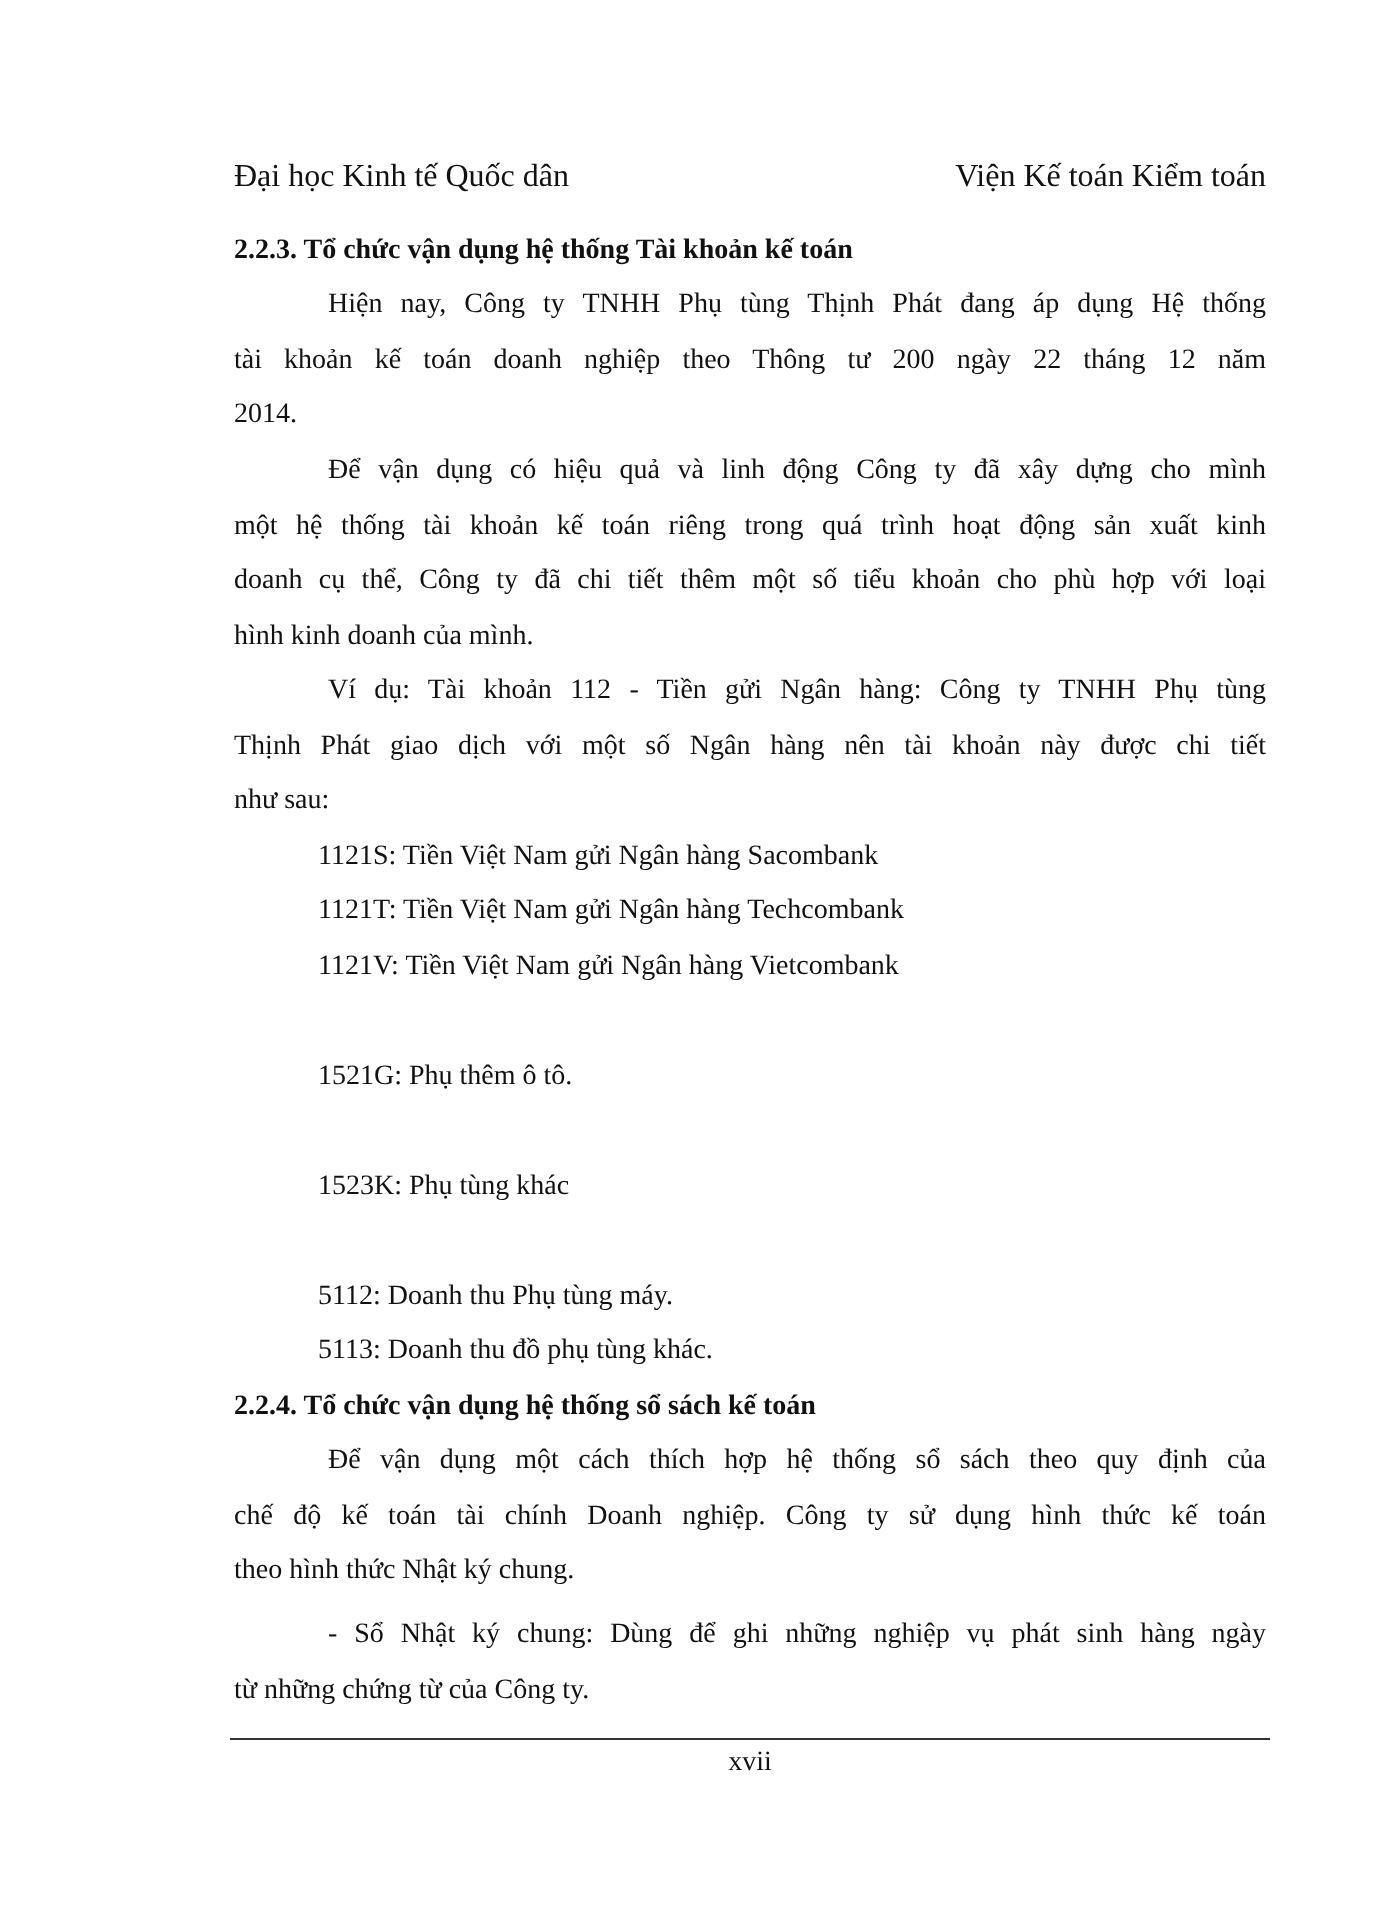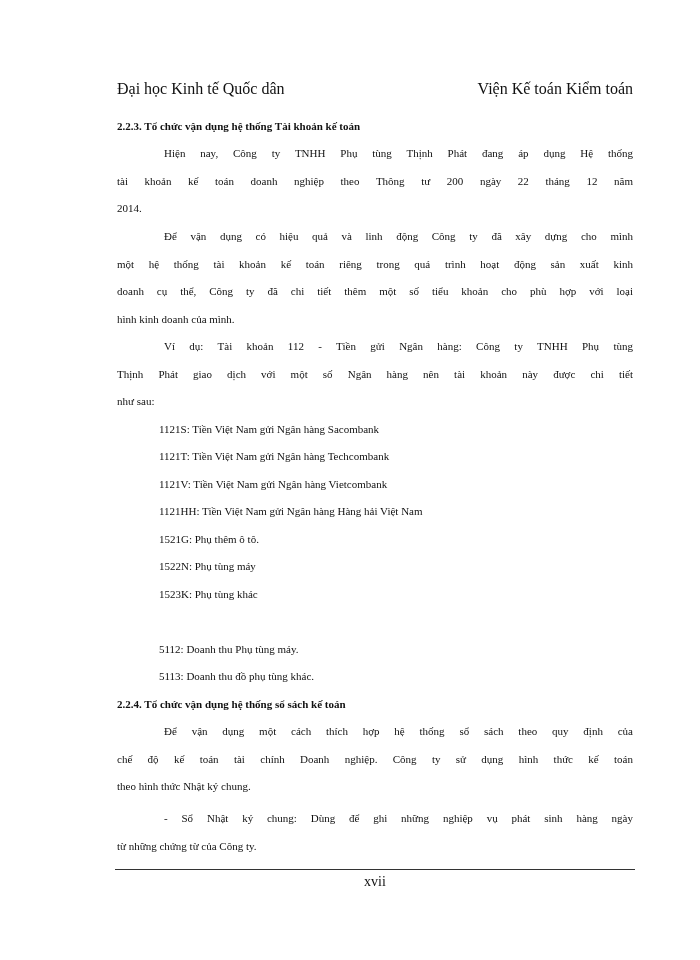--- a/index.html
+++ b/index.html
@@ -3,21 +3,21 @@
 <meta charset="utf-8">
 <style>
   html, body { margin:0; padding:0; background:#ffffff; }
   body { width:700px; height:960px; position:relative; overflow:hidden;
          font-family:"Liberation Serif", "DejaVu Serif", serif; color:#111; }
   .page { position:absolute; left:0; top:0; width:700px; height:960px; }
   .header { position:absolute; left:117px; top:80px; width:516px; height:22px;
             font-size:16px; }
   .header .left { position:absolute; left:0; top:0; }
   .header .right { position:absolute; right:0; top:0; }
-  .line { position:absolute; left:117px; width:516px; font-size:11px; line-height:20px;
+  .line { position:absolute; left:117px; width:516px; font-size:14px; line-height:20px;
           white-space:nowrap; }
   .justify { text-align:justify; text-align-last:justify; }
   .h { font-weight:bold; }
   .ind { padding-left:47px; box-sizing:border-box; }
   .list { left:159px; width:auto; }
   .rule { position:absolute; left:115px; width:520px; top:869px; height:0;
           border-top:1.3px solid #333; }
   .pnum { position:absolute; left:0; width:750px; top:874px; text-align:center;
           font-size:14px; }
 </style>
@@ -42,23 +42,21 @@
   <div class="line" style="top:309px">hình kinh  doanh của mình.</div>
   <div class="line justify" style="top:281px">doanh cụ thể, Công ty đã chi tiết thêm một số tiểu khoản cho phù hợp với loại</div>
 
   <div class="line justify ind" style="top:336px">Ví dụ: Tài khoản 112 - Tiền gửi Ngân hàng: Công ty TNHH Phụ tùng</div>
   <div class="line justify" style="top:364px">Thịnh Phát giao dịch với một số Ngân hàng nên tài khoản này được chi tiết</div>
   <div class="line" style="top:391px">như sau:</div>
 
   <div class="line list" style="top:419px">1121S: Tiền Việt Nam gửi Ngân hàng Sacombank</div>
   <div class="line list" style="top:446px">1121T: Tiền Việt Nam gửi Ngân hàng Techcombank</div>
   <div class="line list" style="top:474px">1121V: Tiền Việt Nam gửi Ngân hàng Vietcombank</div>
-  <div class="line list" style="top:501px">1121HH: Tiền Việt Nam gửi Ngân hàng Hàng hải Việt Nam</div>
   <div class="line list" style="top:529px">1521G: Phụ thêm ô tô.</div>
-  <div class="line list" style="top:556px">1522N: Phụ tùng máy</div>
   <div class="line list" style="top:584px">1523K: Phụ tùng khác</div>
   <div class="line list" style="top:639px">5112: Doanh thu Phụ tùng máy.</div>
   <div class="line list" style="top:666px">5113: Doanh thu đồ phụ tùng khác.</div>
 
   <div class="line h" style="top:694px">2.2.4. Tổ chức vận dụng hệ thống sổ sách kế toán</div>
 
   <div class="line justify ind" style="top:721px">Để vận dụng một cách thích hợp hệ thống sổ sách theo quy định của</div>
   <div class="line justify" style="top:749px">chế độ kế toán tài  chính Doanh nghiệp. Công ty sử dụng hình thức kế toán</div>
   <div class="line" style="top:776px">theo hình thức Nhật ký chung.</div>
 

